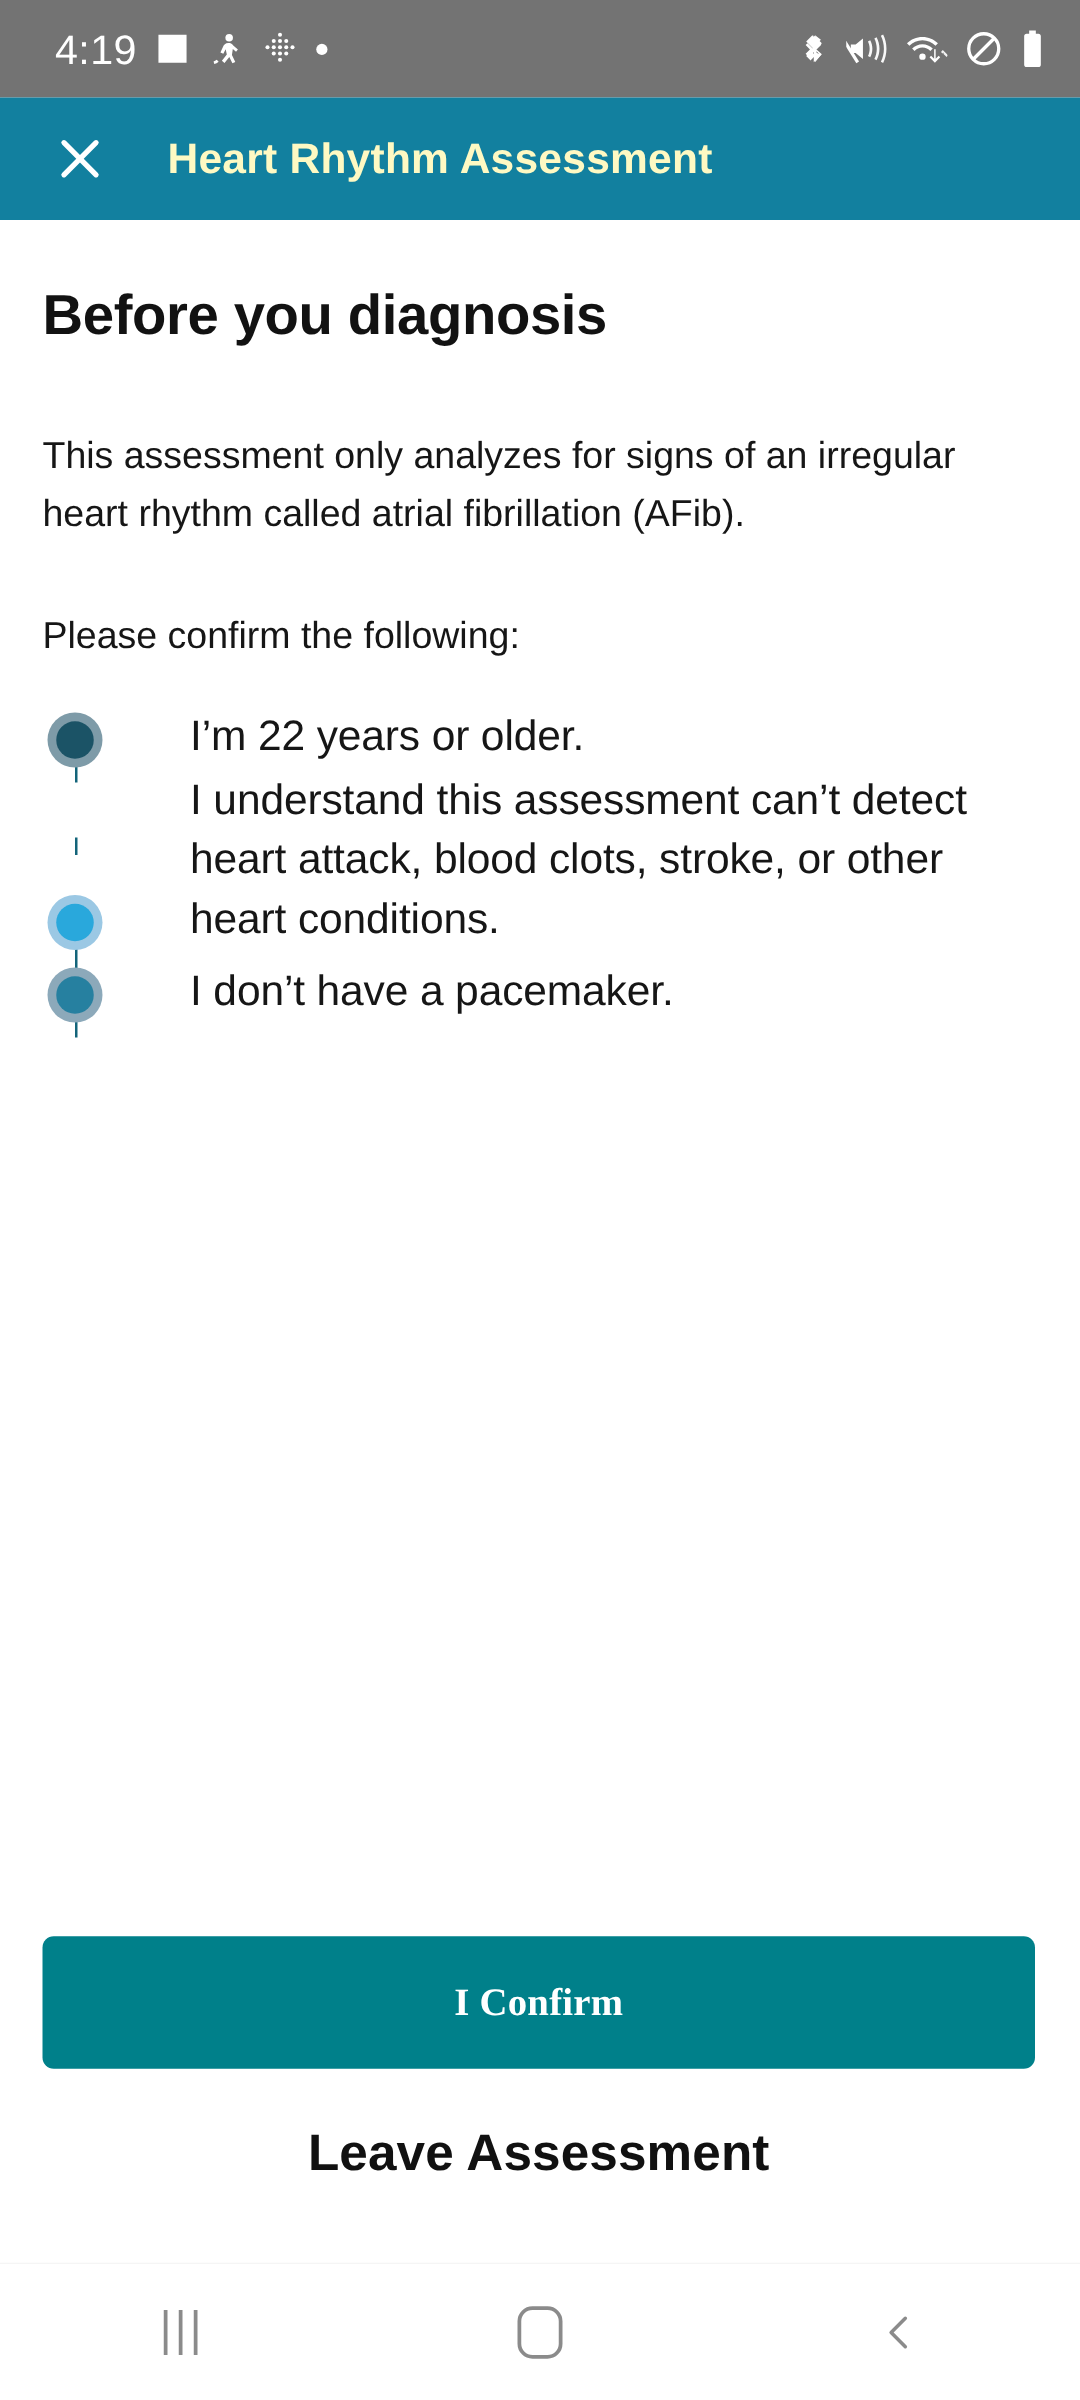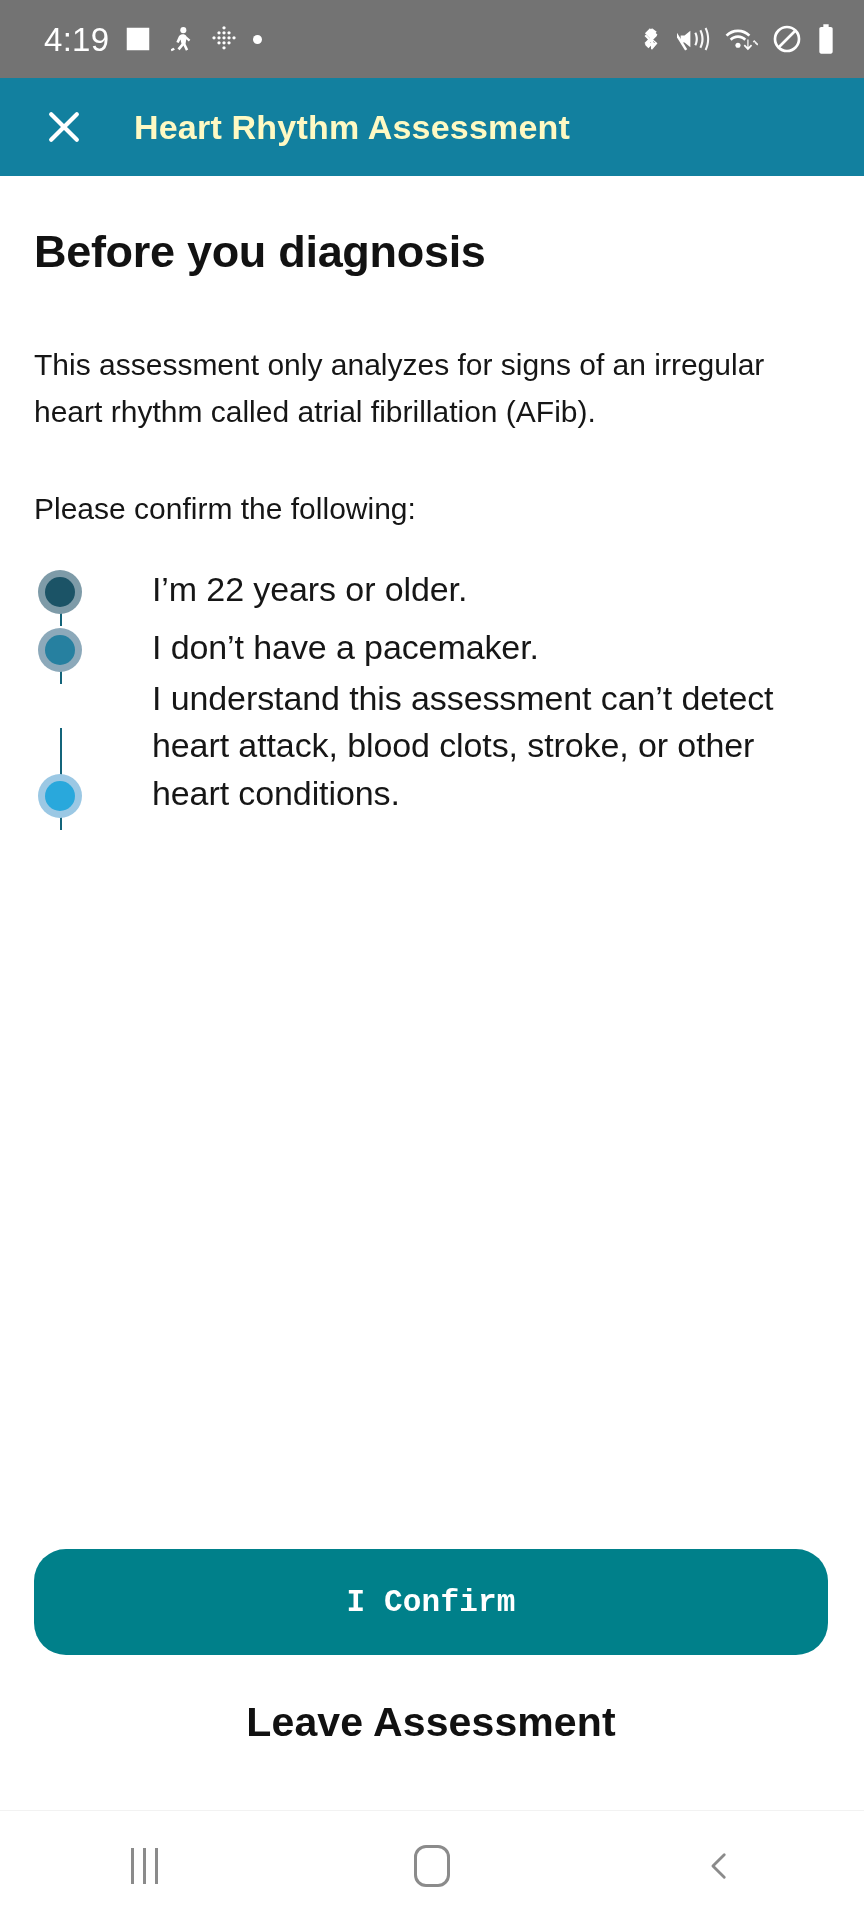--- a/index.html
+++ b/index.html
@@ -128,27 +128,27 @@
   .actions{
     position:absolute;
     left:34px; right:36px;
     bottom:64px;
   }
   .confirm-btn{
     width:100%;
     height:106px;
     background:#00808A;
     border:none;
-    border-radius:32px;
+    border-radius:9px;
     color:#ffffff;
     font-size:31px;
     font-weight:bold;
     letter-spacing:0.2px;
     cursor:pointer;
-    font-family:Liberation Mono, monospace;
+    font-family:Liberation Serif, serif;
     display:flex; align-items:center; justify-content:center;
   }
   .leave-btn{
     width:100%;
     margin-top:44px;
     background:none; border:none;
     color:#111111;
     font-size:41px;
     font-weight:bold;
     letter-spacing:0.1px;
@@ -275,34 +275,34 @@
       <div class="cl-marker">
         <div class="cl-ring" style="background: rgb(126, 155, 168);">
           <div class="cl-dot" style="background: rgb(27, 83, 102);"></div>
         </div>
       </div>
       <div class="cl-text">I’m 22 years or older.</div>
     </div>
 
     <div class="cl-item">
       <div class="cl-marker">
+        <div class="cl-ring" style="background: rgb(155, 200, 228);">
+          <div class="cl-dot" style="background: rgb(41, 168, 220);"></div>
+        </div>
+      </div>
+      <div class="cl-text">I understand this assessment can’t detect heart attack, blood clots, stroke, or other heart conditions.</div>
+    </div>
+
+    <div class="cl-item">
+      <div class="cl-marker">
         <div class="cl-ring" style="background: rgb(140, 169, 186);">
           <div class="cl-dot" style="background: rgb(38, 128, 160);"></div>
         </div>
       </div>
       <div class="cl-text">I don’t have a pacemaker.</div>
-    </div>
-
-    <div class="cl-item">
-      <div class="cl-marker">
-        <div class="cl-ring" style="background: rgb(155, 200, 228);">
-          <div class="cl-dot" style="background: rgb(41, 168, 220);"></div>
-        </div>
-      </div>
-      <div class="cl-text">I understand this assessment can’t detect heart attack, blood clots, stroke, or other heart conditions.</div>
     </div>
 
 
   <div class="cl-connector" style="background: rgb(19, 100, 122); top: 56px; height: 14px;"></div>
       <div class="cl-connector" style="background: rgb(19, 100, 122); top: 114px; height: 14px;"></div>
       <div class="cl-connector" style="background: rgb(19, 100, 122); top: 172px; height: 101.781px;"></div>
     </div>
 
   <div class="actions">
     <button class="confirm-btn" style="background: rgb(0, 128, 138);">I Confirm</button>

